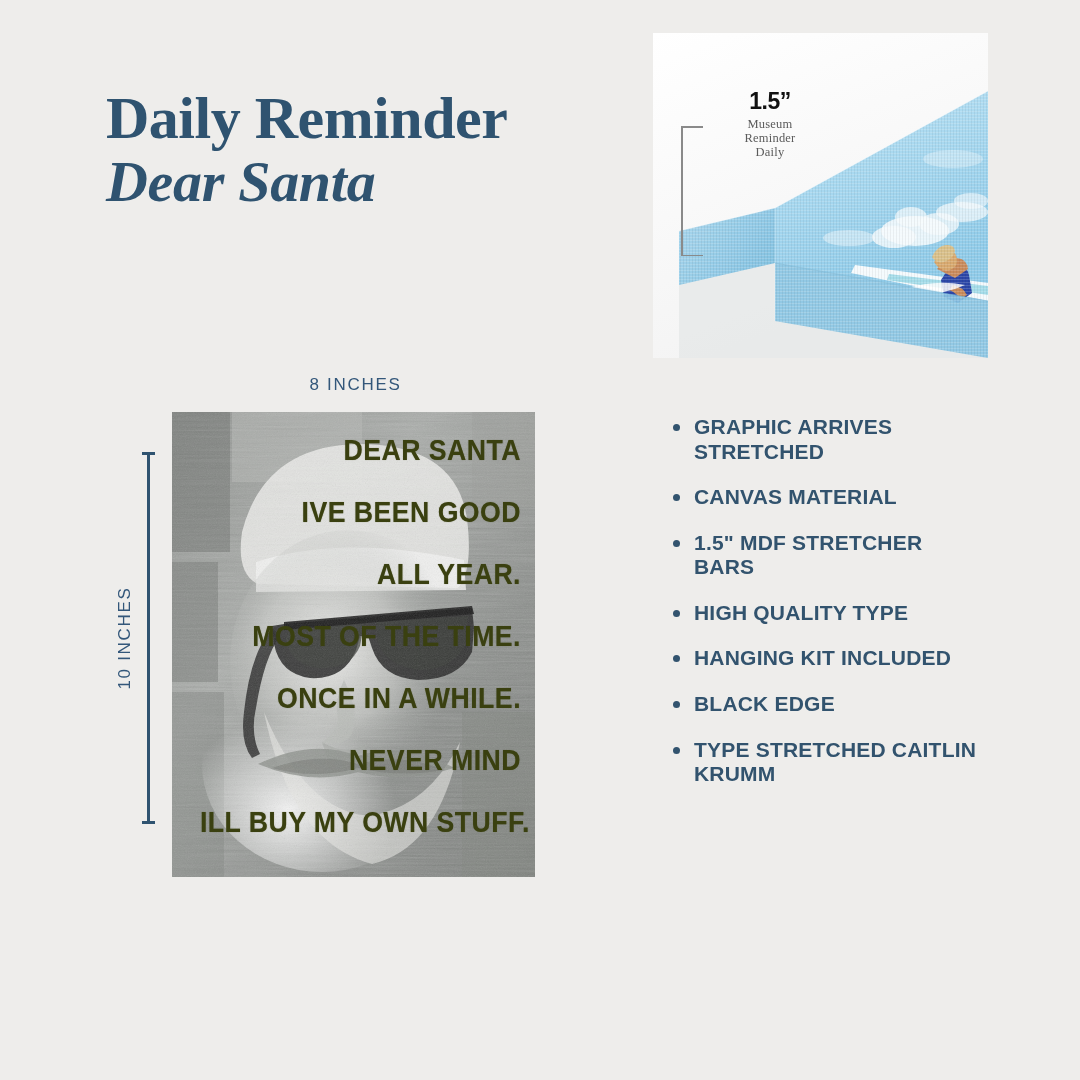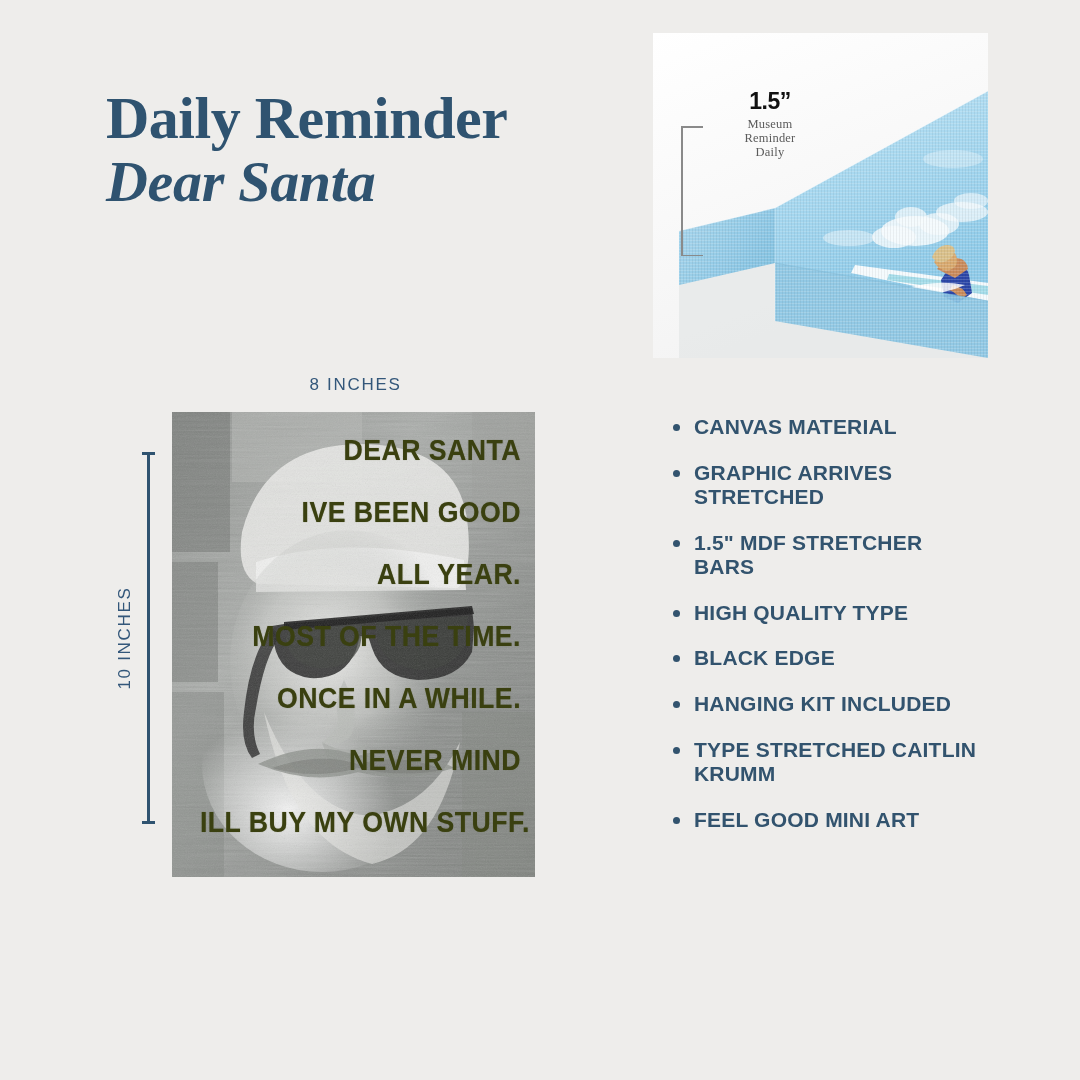--- a/index.html
+++ b/index.html
@@ -359,49 +359,45 @@
     <div class="art-line">MOST OF THE TIME.</div>
     <div class="art-line">ONCE IN A WHILE.</div>
     <div class="art-line">NEVER MIND</div>
     <div class="art-line">ILL BUY MY OWN STUFF.</div>
   </div>
 </div>
 
 <div id="features-list">
   <div class="feature-item">
     <span class="feature-bullet"></span>
+    <span>GRAPHIC ARRIVES STRETCHED</span>
+  </div>
+  <div class="feature-item">
+    <span class="feature-bullet"></span>
     <span>CANVAS MATERIAL</span>
   </div>
   <div class="feature-item">
     <span class="feature-bullet"></span>
-    <span>GRAPHIC ARRIVES STRETCHED</span>
-  </div>
-  <div class="feature-item">
-    <span class="feature-bullet"></span>
     <span>1.5" MDF STRETCHER BARS</span>
   </div>
   <div class="feature-item">
     <span class="feature-bullet"></span>
     <span>HIGH QUALITY TYPE</span>
   </div>
   <div class="feature-item">
     <span class="feature-bullet"></span>
+    <span>HANGING KIT INCLUDED</span>
+  </div>
+  <div class="feature-item">
+    <span class="feature-bullet"></span>
     <span>BLACK EDGE</span>
   </div>
   <div class="feature-item">
     <span class="feature-bullet"></span>
-    <span>HANGING KIT INCLUDED</span>
-  </div>
-  <div class="feature-item">
-    <span class="feature-bullet"></span>
     <span>TYPE STRETCHED CAITLIN KRUMM</span>
-  </div>
-  <div class="feature-item">
-    <span class="feature-bullet"></span>
-    <span>FEEL GOOD MINI ART</span>
   </div>
 </div>
 
 <div id="gallery-wrap-panel">
   <svg id="wrap-photo" viewBox="0 0 335 325" preserveAspectRatio="none">
     <defs>
       <linearGradient id="skyTop" x1="0" y1="0" x2="0.35" y2="1">
         <stop offset="0%" stop-color="#bfe2f4"></stop>
         <stop offset="45%" stop-color="#a9d9f0"></stop>
         <stop offset="100%" stop-color="#8fcbe9"></stop>

